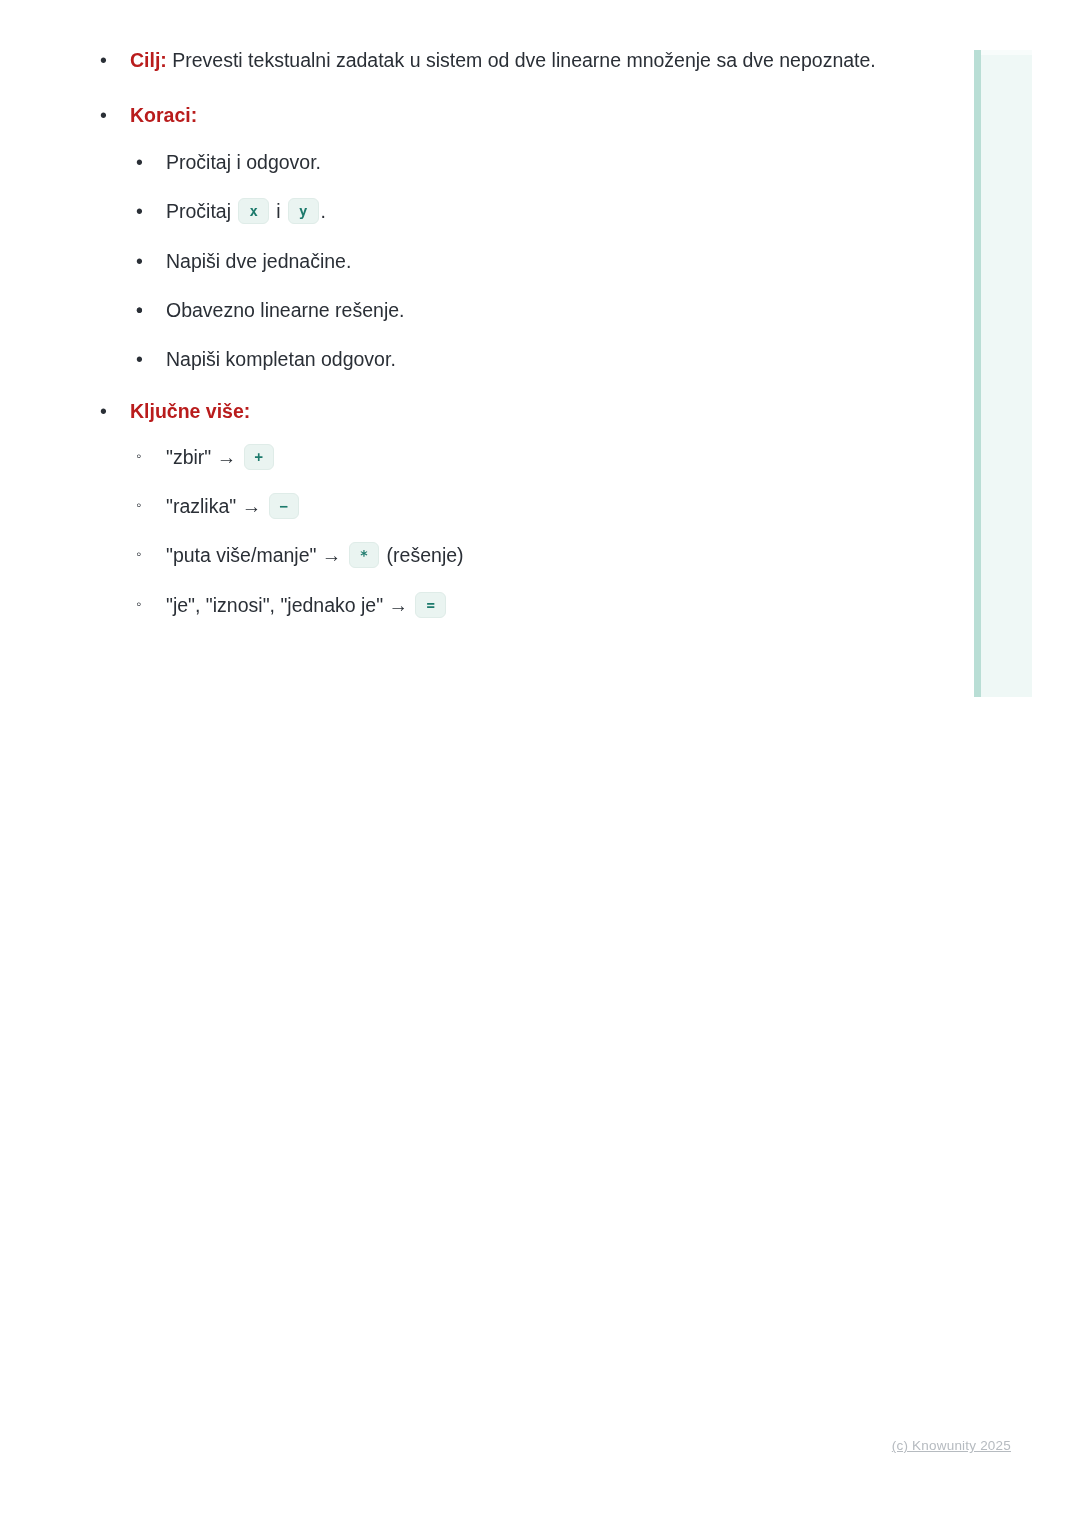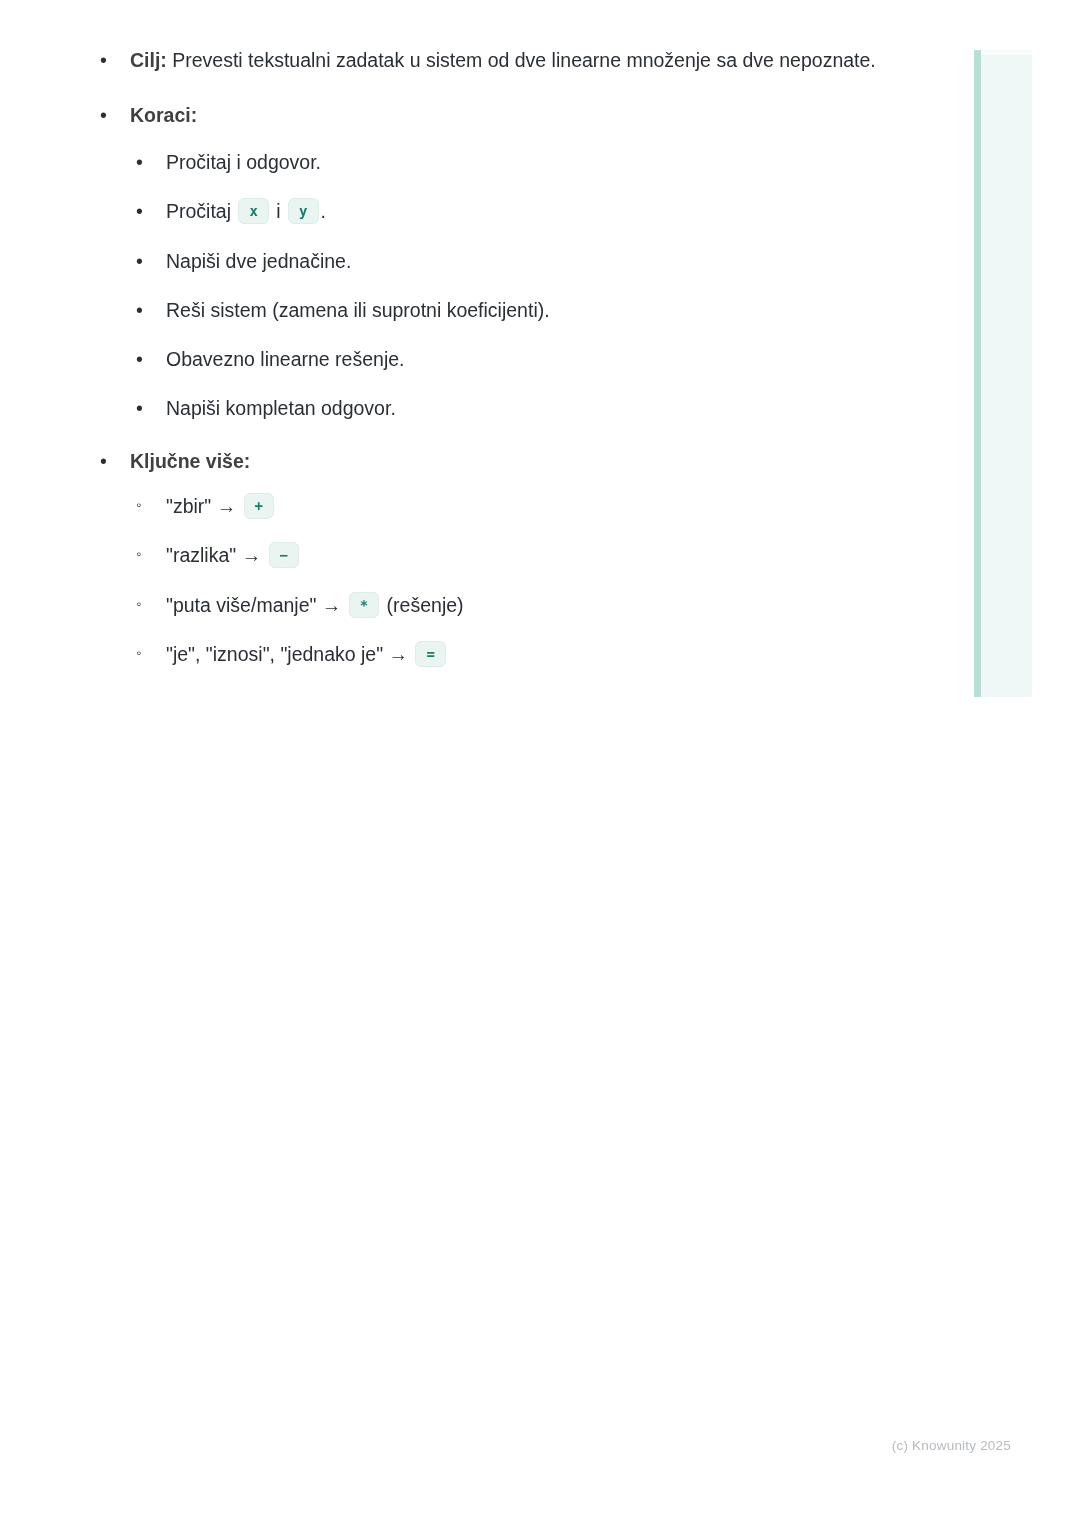--- a/index.html
+++ b/index.html
@@ -68,21 +68,21 @@
   ul.lvl1 > li > .bullet {
     position: absolute;
     left: 100px;
     top: 0;
     font-size: 19.5px;
     line-height: 1.72;
     color: #2a2f36;
   }
   .lead {
     font-weight: bold;
-    color: #404040;
+    color: #b91c1c;
   }
 
   ul.lvl2 {
     list-style: none;
     margin: 14px 0 0 0;
     padding: 0;
   }
   ul.lvl2 > li {
     position: relative;
     padding-left: 36px;
@@ -129,20 +129,21 @@
   
   .footer {
     position: absolute;
     left: 0;
     top: 1438px;
     width: 1011px;
     text-align: right;
     font-size: 13.5px;
     color: #b6bbc0;
     letter-spacing: 0.2px;
+    text-decoration: underline;
   }
 </style>
 </head>
 <body>
 
 <div class="callout-panel">
   <div class="callout-accent"></div>
   <div class="callout-top-line"></div>
 </div>
 
@@ -171,21 +172,20 @@
             <span>Pročitaj </span><code class="chip">x</code><span> i </span><code class="chip">y</code><span>.</span>
           </li>
 
           <li>
             <span class="bullet">•</span>
             <span>Napiši dve jednačine.</span>
           </li>
 
           <li>
             <span class="bullet">•</span>
-            <span>Reši sistem (zamena ili suprotni koeficijenti).</span>
           </li>
 
           <li>
             <span class="bullet">•</span>
             <span>Obavezno linearne rešenje.</span>
           </li>
 
           <li>
             <span class="bullet">•</span>
             <span>Napiši kompletan odgovor.</span>

